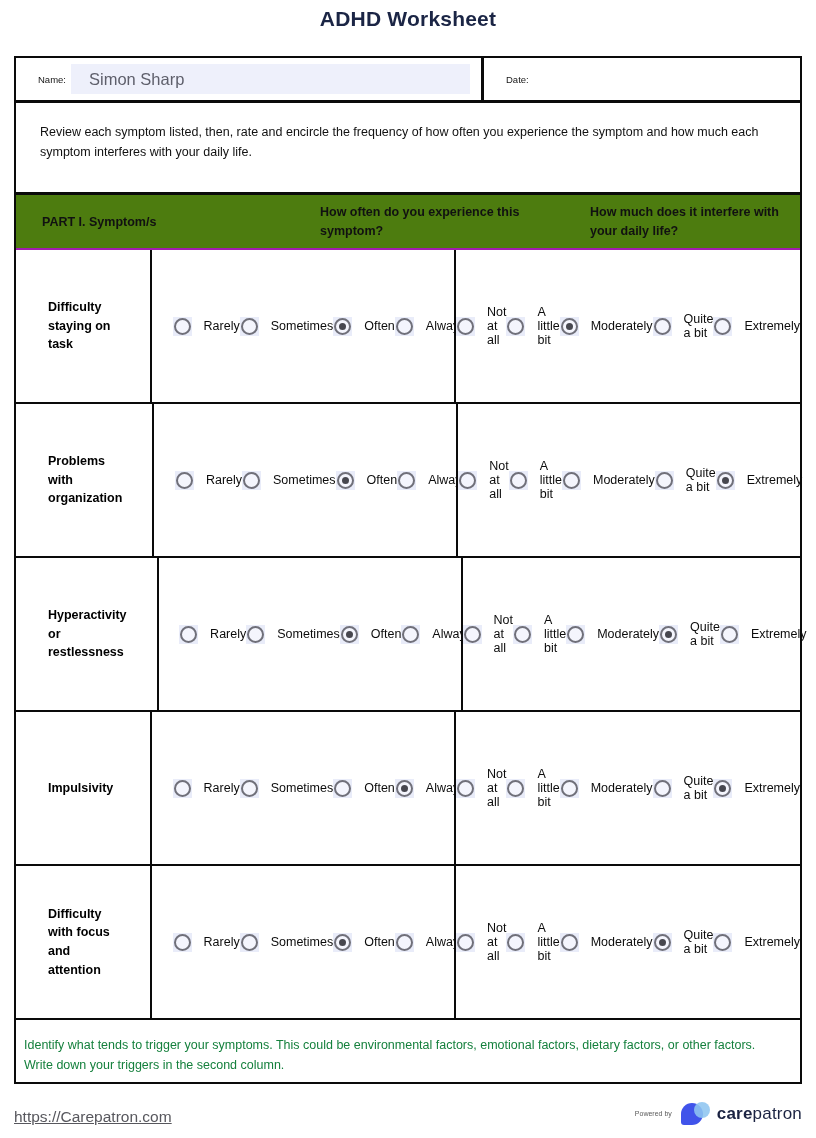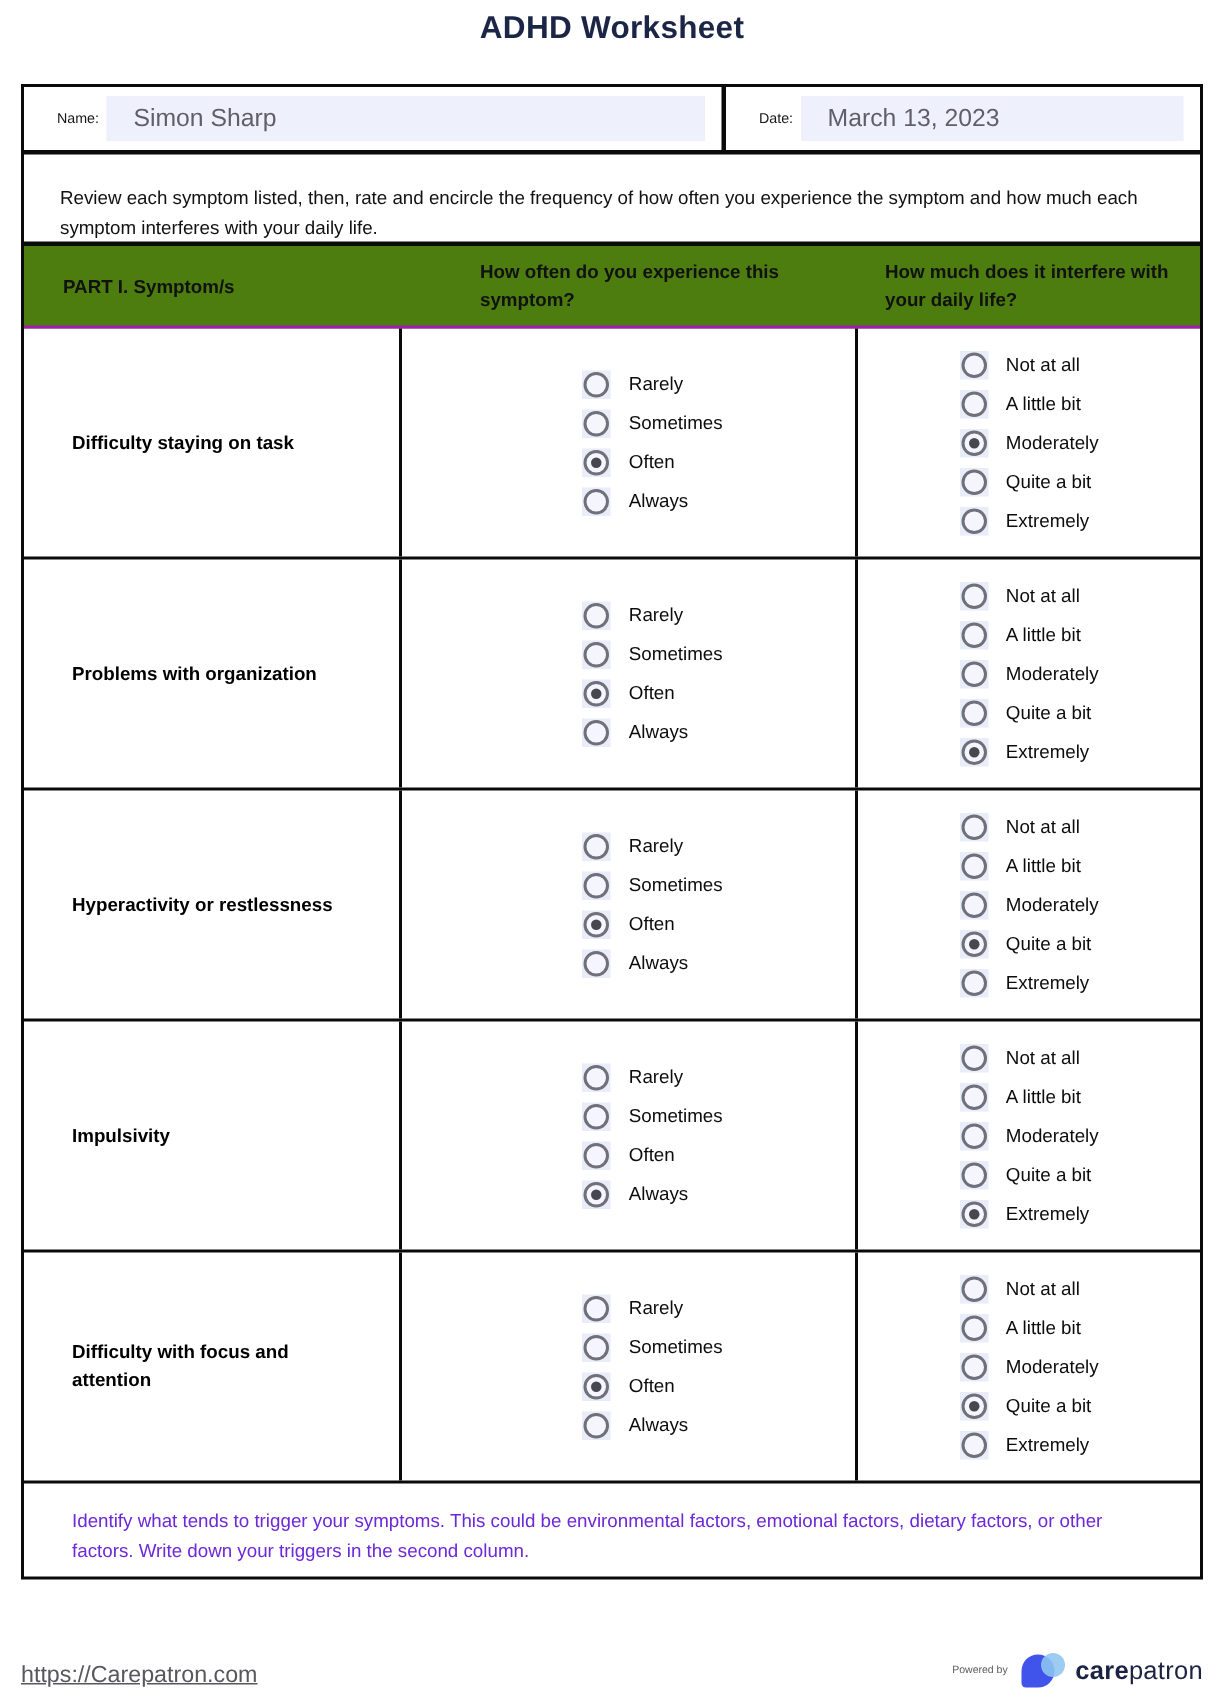--- a/index.html
+++ b/index.html
@@ -31,21 +31,21 @@
   .nd-label { font-size:9.5px; color:#161616; white-space:nowrap; }
   .input-box {
     flex:1; height:30px; margin-left:5px;
     background:#eef0fb;
     font-size:16.5px; color:#5e5f6b;
     line-height:30px; padding-left:18px;
     white-space:nowrap; overflow:hidden;
   }
   
   .instructions {
-    height:61px; border-bottom:3px solid #0a0a0a;
+    height:92px; border-bottom:3px solid #0a0a0a;
     padding:19px 26px 0 24px;
     font-size:12.5px; line-height:1.62; color:#111;
   }
   
   .thead {
     display:flex; height:55px;
     background:#4d7c0f;
     border-bottom:2px solid #a21caf;
     font-weight:bold; font-size:12.5px; color:#111;
   }
@@ -58,39 +58,39 @@
   .trow { display:flex; height:154px; border-bottom:2px solid #0a0a0a; }
   .cell-symptom {
     width:252px; border-right:2px solid #0a0a0a;
     display:flex; align-items:center;
     padding:0 30px 0 32px;
     font-weight:bold; font-size:12.5px; line-height:1.5; color:#000;
   }
   .cell-options { display:flex; align-items:center; justify-content:center; }
   .cell-freq { width:304px; border-right:2px solid #0a0a0a;padding-left:32px; }
   .cell-intf { flex:1; }
-  .radio-group { display:flex; flex-direction:column; }
+  .radio-group { display:flex; flex-direction:row; }
   .radio-item { display:flex; align-items:center; margin:3.5px 0; cursor:pointer; }
   .radio-halo {
     width:19px; height:19px; background:#e9ecf9;
     display:flex; align-items:center; justify-content:center;
     flex:0 0 19px;
   }
   .radio {
     width:17px; height:17px; border-radius:50%;
     border:2px solid #70707a; background:#f4f5fd;
     display:flex; align-items:center; justify-content:center;
   }
   .radio .dot { width:7px; height:7px; border-radius:50%; background:transparent; }
   .radio.checked .dot { background:#47474f; }
   .radio-label { margin-left:12px; font-size:12.5px; color:#0c0c0c; }
   
   .trigger {
-    padding:15px 26px 0 32px; height:62px;
-    font-size:12.5px; line-height:1.6; color:#6d28d9;
+    padding:15px 26px 0 8px; height:62px;
+    font-size:12.5px; line-height:1.6; color:#15803d;
   }
   
   .footer {
     position:absolute; left:14px; right:14px; bottom:12px;
     display:flex; justify-content:space-between; align-items:flex-end;
   }
   .footer-link { font-size:15.5px; color:#57575d; text-decoration:underline; }
   .powered { display:flex; align-items:center; }
   .powered-by { font-size:7px; color:#5a5a5a; margin-right:9px; margin-bottom:2px; }
   .logo-mark { position:relative; width:33px; height:24px; margin-right:3px; }
@@ -112,21 +112,20 @@
 
 <div class="sheet">
 
   <div class="namedate">
     <div class="nd-cell name">
       <span class="nd-label">Name:</span>
       <div class="input-box">Simon Sharp</div>
     </div>
     <div class="nd-cell date">
       <span class="nd-label">Date:</span>
-      <div class="input-box">March 13, 2023</div>
     </div>
   </div>
 
   <div class="instructions">Review each symptom listed, then, rate and encircle the frequency of how often you experience the symptom and how much each symptom interferes with your daily life.</div>
 
   <div class="thead">
     <div class="h1">PART I. Symptom/s</div>
     <div class="h2">
         <span>How often do you experience this symptom?</span>
       </div>

